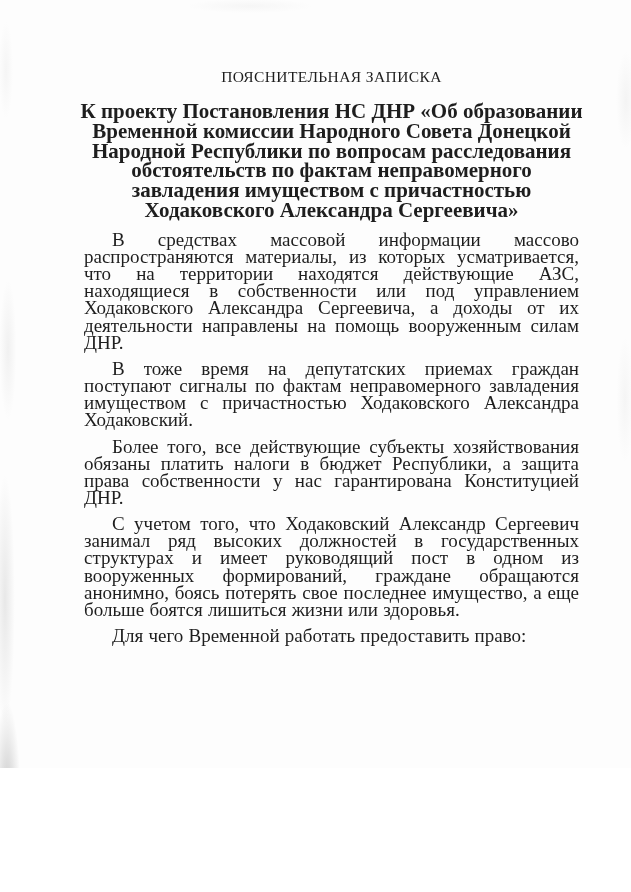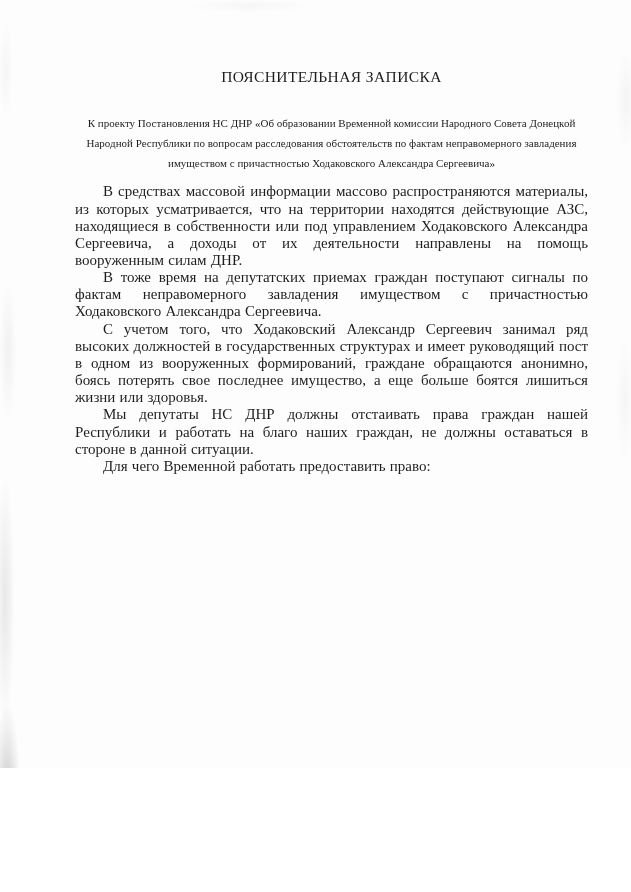--- a/index.html
+++ b/index.html
@@ -42,47 +42,47 @@
   }
   .doc-title {
     margin: 68px 0 0 0;
     font-size: 15.5px;
     font-weight: 400;
     text-align: center;
     letter-spacing: 0.4px;
     line-height: 18px;
   }
   .doc-heading {
-    margin: 28px 0 0 0;
-    font-size: 11px;
-    font-weight: 400;
+    margin: 16px 0 0 0;
+    font-size: 21px;
+    font-weight: 700;
     text-align: center;
     line-height: 19.8px;
   }
   .doc-body {
     margin-top: 10px;
   }
   .doc-body p {
-    margin: 0;
-    font-size: 15px;
+    margin: 9px;
+    font-size: 19px;
     line-height: 17.15px;
     text-align: justify;
     text-indent: 28px;
     word-spacing: 0.5px;
   }
 </style>
 </head>
 <body>
 
 <div class="page">
   <div class="scan-noise"></div>
   <div class="content">
     <h1 class="doc-title">ПОЯСНИТЕЛЬНАЯ ЗАПИСКА</h1>
     <h2 class="doc-heading">К проекту  Постановления НС ДНР  «Об образовании Временной комиссии Народного Совета Донецкой Народной Республики по вопросам расследования обстоятельств по фактам неправомерного завладения имуществом с причастностью  Ходаковского Александра Сергеевича»</h2>
     <div class="doc-body">
       <p>В средствах массовой информации массово распространяются материалы, из которых усматривается, что на территории находятся действующие АЗС, находящиеся в собственности или под управлением Ходаковского Александра Сергеевича, а доходы от их деятельности направлены на помощь вооруженным силам ДНР.</p>
-      <p>В тоже время на депутатских приемах граждан поступают сигналы по фактам неправомерного завладения имуществом с причастностью Ходаковского Александра Сергеевича.</p>
+      <p>В тоже время на депутатских приемах граждан поступают сигналы по фактам неправомерного завладения имуществом с причастностью Ходаковского Александра Ходаковский.</p>
+      <p>Более того, все действующие субъекты хозяйствования обязаны платить налоги в бюджет Республики, а защита права собственности у нас гарантирована Конституцией ДНР.</p>
       <p>С учетом того, что Ходаковский Александр Сергеевич занимал ряд высоких должностей в государственных структурах и имеет руководящий пост в одном из вооруженных формирований, граждане  обращаются анонимно, боясь потерять свое последнее имущество, а еще больше боятся лишиться жизни или здоровья.</p>
-      <p>Мы депутаты НС ДНР должны отстаивать права граждан нашей Республики и работать на благо наших граждан, не должны оставаться в стороне в данной ситуации.</p>
       <p>Для чего Временной работать  предоставить право:</p>
     </div>
   </div>
 </div>
 
 </body></html>

